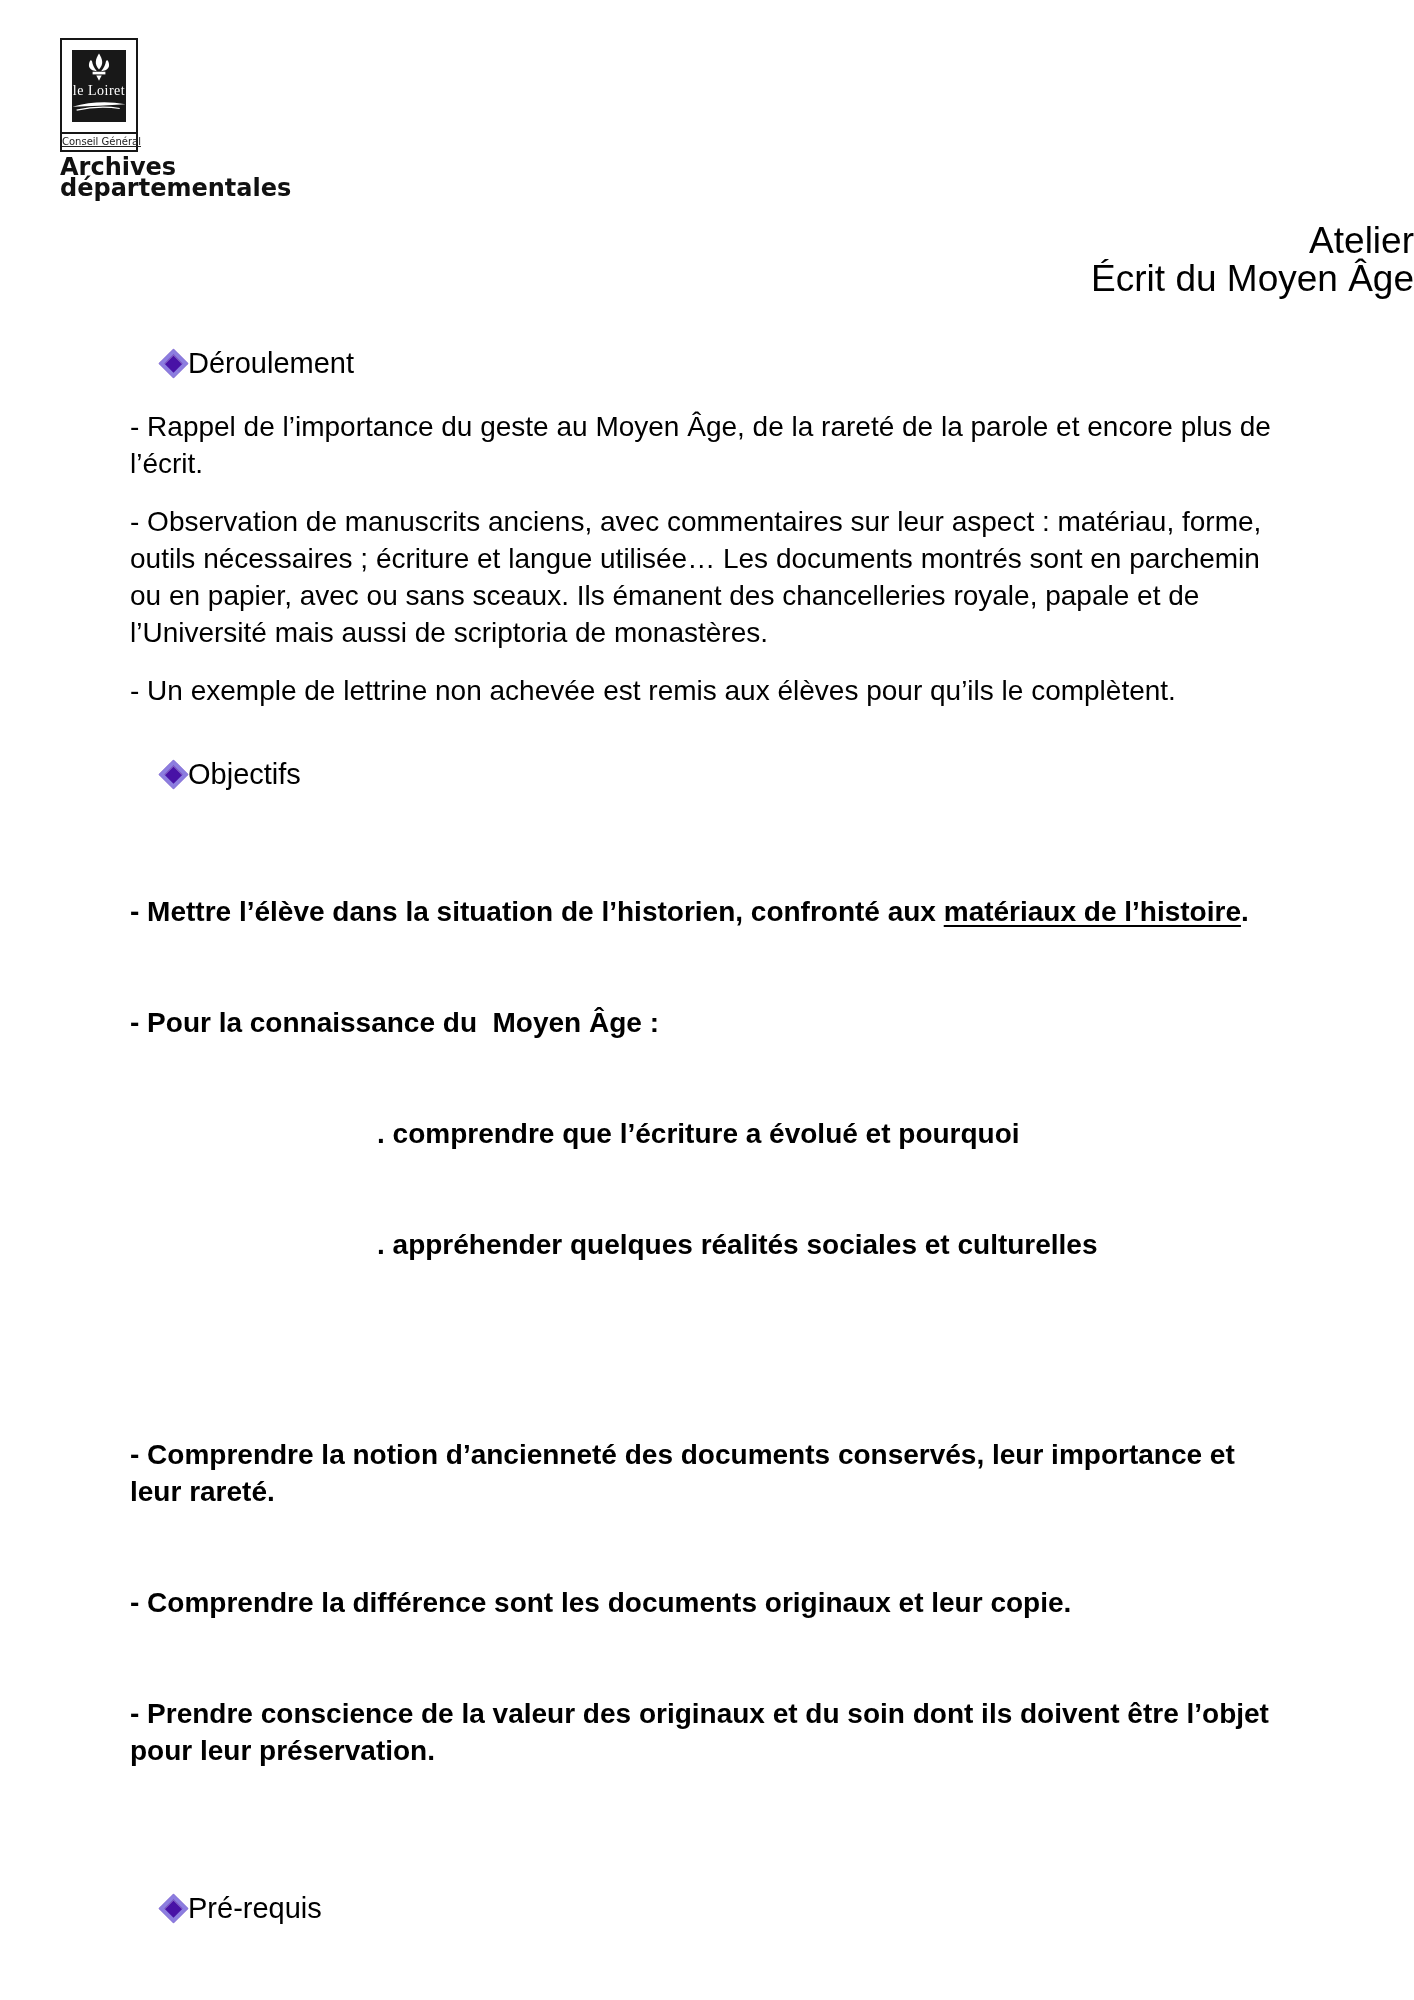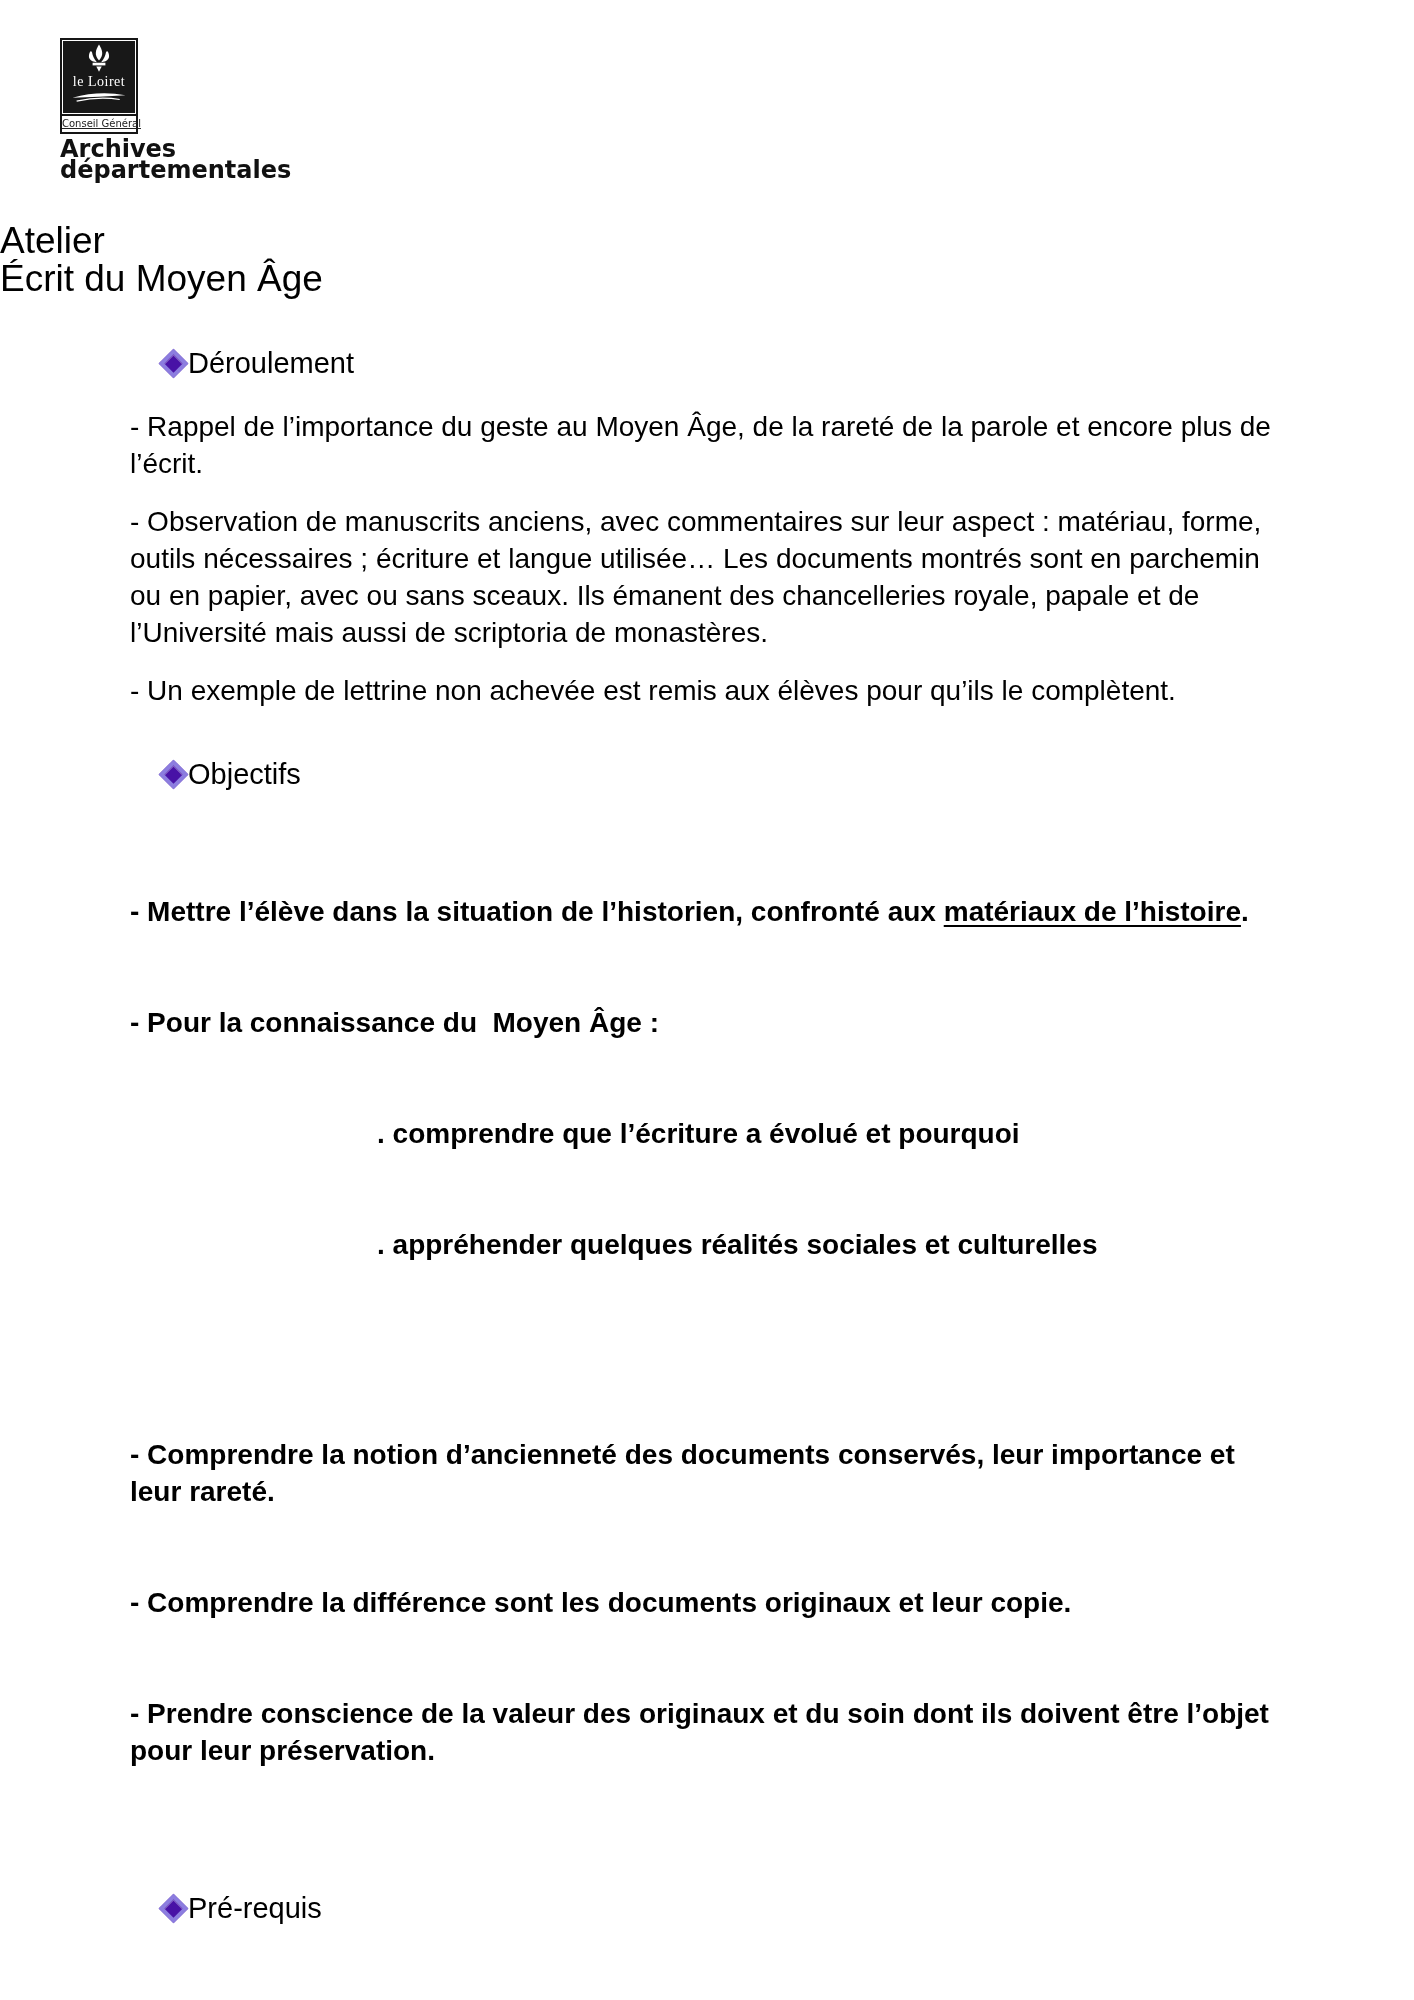--- a/index.html
+++ b/index.html
@@ -22,21 +22,21 @@
     left: 60px;
     top: 38px;
     width: 220px;
   }
   .logo-box {
     width: 74px;
     border: 2px solid #161616;
     background: #ffffff;
   }
   .logo-black {
-    margin: 1px;
+    margin: 10px;
     height: 72px;
     background: #181818;
     position: relative;
     display: flex;
     flex-direction: column;
     align-items: center;
   }
   .fleur {
     margin-top: 2px;
     width: 32px;
@@ -73,21 +73,21 @@
     font-size: 24px;
     line-height: 21px;
     color: #111111;
   }
   
   .doc-title {
     position: absolute;
     top: 222px;
     left: 0;
     width: 100%;
-    text-align: left;
+    text-align: right;
     font-size: 37px;
     line-height: 38px;
     color: #000000;
   }
   
   .content {
     position: absolute;
     top: 300px;
     left: 130px;
     width: 1158px;

